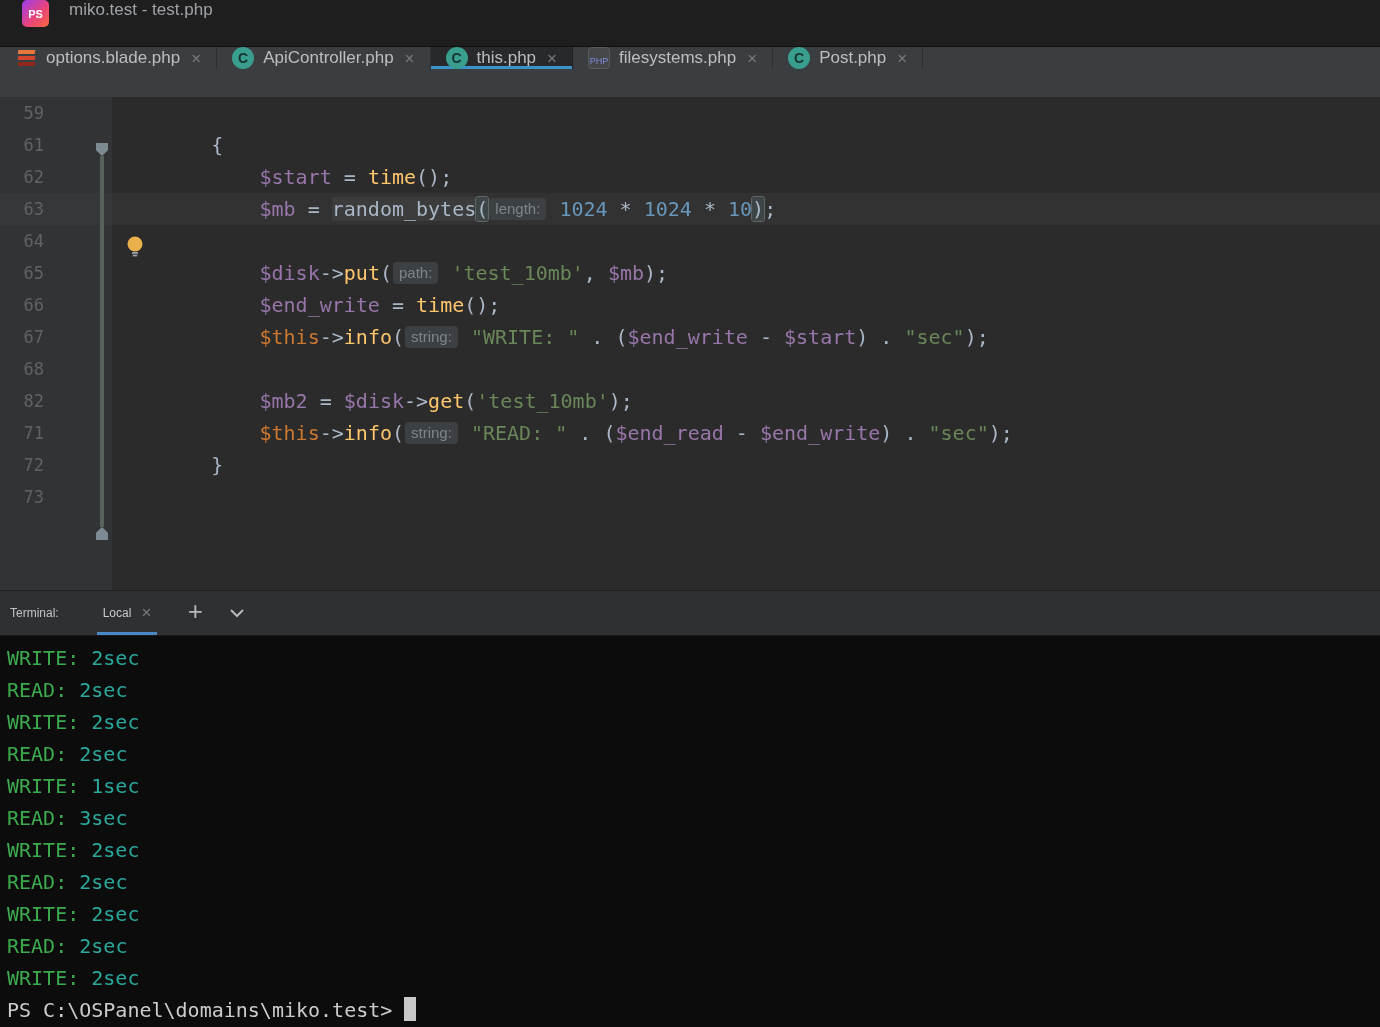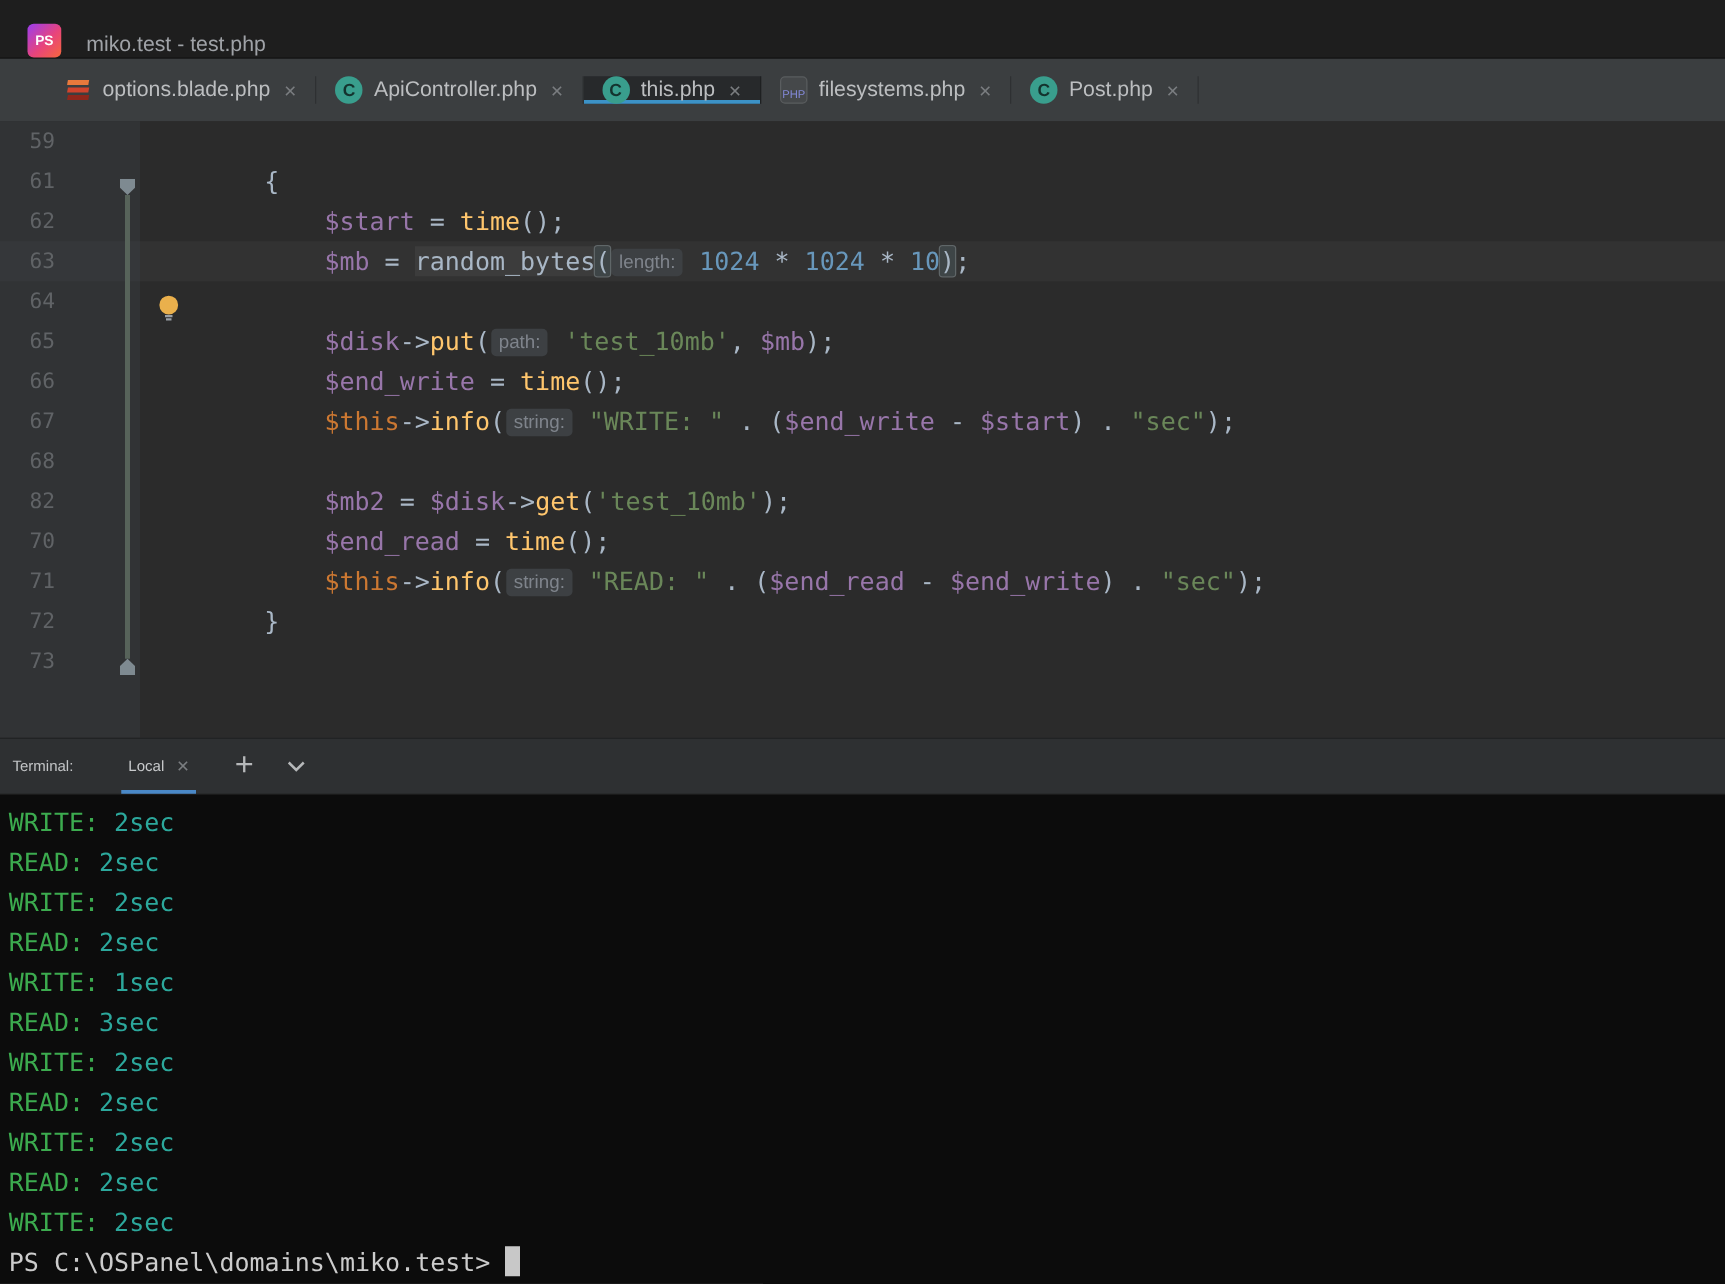--- a/index.html
+++ b/index.html
@@ -7,29 +7,29 @@
     --titlebar-bg:#1E1E1E; --terminal-bg:#0C0C0C; --keyword:#CC7832; --function:#FFC66D;
     --variable:#9876AA; --string:#6A8759; --number:#6897BB; --text:#A9B7C6;
     --line-number:#606366; --term-label:#3CAB4F; --term-value:#2CA89C; --term-text:#CCCCCC;
   }
   *{box-sizing:border-box; margin:0; padding:0;}
   html,body{width:1380px;height:1027px;overflow:hidden;background:var(--editor-bg);
     font-family:"Liberation Sans",sans-serif;}
   .window{width:1380px;height:1027px;display:flex;flex-direction:column;}
 
   
-  .titlebar{height:47px;flex:0 0 47px;background:var(--titlebar-bg);display:flex;align-items:flex-end;
+  .titlebar{height:47px;flex:0 0 47px;background:var(--titlebar-bg);display:flex;align-items:flex-start;
     border-bottom:1px solid #111;}
   .logo{width:27px;height:27px;margin-left:22px;border-radius:5px;
     background:linear-gradient(135deg,#9A3DF0 0%,#E8447C 55%,#F7673C 100%);
     display:flex;align-items:center;justify-content:center;color:#fff;font-weight:bold;font-size:11px;}
   .win-title{margin-left:20px;color:#9FA2A7;font-size:17px;}
 
   
-  .tabbar{height:50px;flex:0 0 50px;background:var(--tabbar-bg);display:flex;align-items:center;padding-left:36px;}
+  .tabbar{height:50px;flex:0 0 50px;background:var(--tabbar-bg);display:flex;align-items:flex-start;}
   .tab{display:flex;align-items:center;padding:0 15px;border-right:1px solid rgba(0,0,0,.22);
     color:#BCBEC0;font-size:17px;cursor:default;}
   .tab.active{background:#27292B;box-shadow:inset 0 -3px 0 var(--accent);}
   .ficon{width:22px;height:22px;display:flex;align-items:center;justify-content:center;margin-right:9px;flex:0 0 auto;}
   .ficon.class{border-radius:50%;background:#399E8D;color:#14332E;font-size:14px;font-weight:bold;}
   .ficon.php{border-radius:4px;background:#45484A;border:1px solid #5A5D5F;color:#8288D6;
     font-size:9px;font-weight:normal;align-items:flex-end;padding-bottom:2px;}
   .ficon.blade{flex-direction:column;justify-content:center;gap:2px;}
   .ficon.blade i{display:block;width:17px;height:4px;transform:skewX(-10deg);}
   .ficon.blade i:nth-child(1){background:#E8793C;}
@@ -188,26 +188,20 @@
           <span class="code"></span>
         </div>
         <div class="row">
           <span class="gut">
             <span class="lnum">82</span>
           </span>
           <span class="code"><span class="t-plain">            </span><span class="t-var">$mb2</span><span class="t-plain"> = </span><span class="t-var">$disk</span><span class="t-plain">-&gt;</span><span class="t-fn">get</span><span class="t-plain">(</span><span class="t-str">'test_10mb'</span><span class="t-plain">);</span></span>
         </div>
         <div class="row">
           <span class="gut">
-            <span class="lnum">70</span>
-          </span>
-          <span class="code"><span class="t-plain">            </span><span class="t-var">$end_read</span><span class="t-plain"> = </span><span class="t-fn">time</span><span class="t-plain">();</span></span>
-        </div>
-        <div class="row">
-          <span class="gut">
             <span class="lnum">71</span>
           </span>
           <span class="code"><span class="t-plain">            </span><span class="t-this">$this</span><span class="t-plain">-&gt;</span><span class="t-fn">info</span><span class="t-plain">(</span><span class="t-hint">string:</span><span class="t-plain"> </span><span class="t-str">"READ: "</span><span class="t-plain"> . (</span><span class="t-var">$end_read</span><span class="t-plain"> - </span><span class="t-var">$end_write</span><span class="t-plain">) . </span><span class="t-str">"sec"</span><span class="t-plain">);</span></span>
         </div>
         <div class="row">
           <span class="gut">
             <span class="lnum">72</span>
           </span>
           <span class="code"><span class="t-plain">        }</span></span>
         </div>

